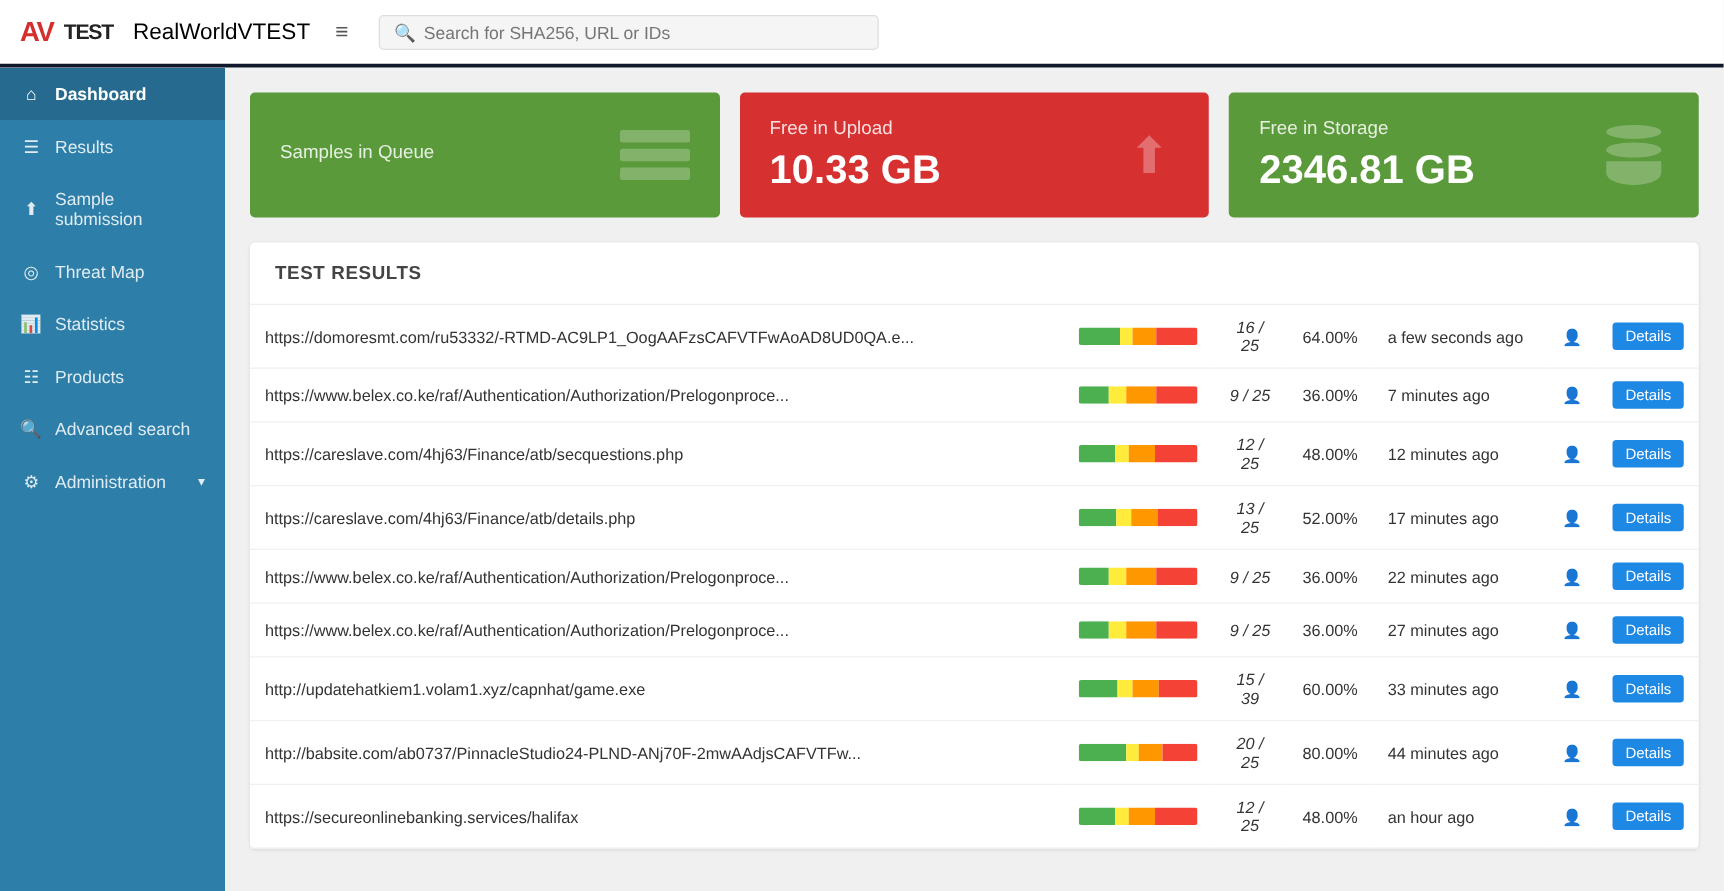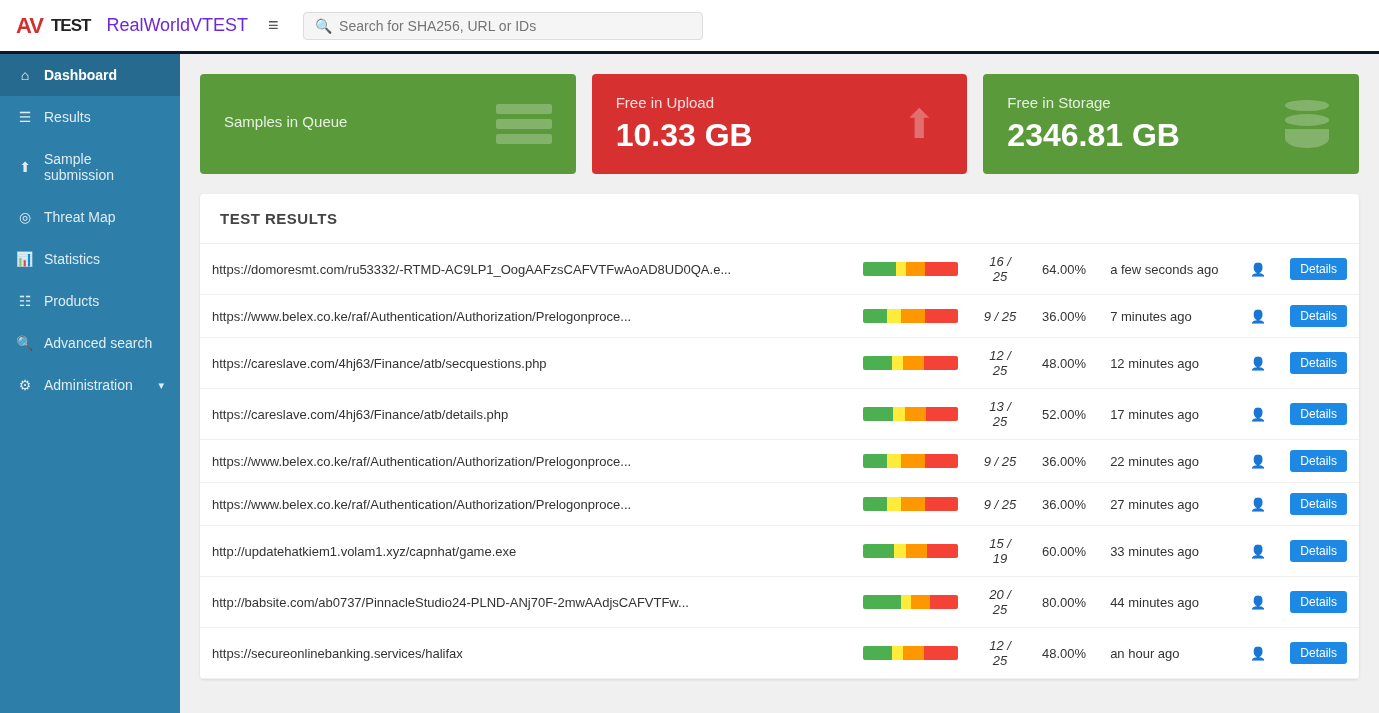--- a/index.html
+++ b/index.html
@@ -30,21 +30,21 @@
     }
     .logo-test {
       font-size: 17px;
       font-weight: 900;
       color: #222;
       letter-spacing: -1px;
     }
     .logo-title {
       font-size: 18px;
       font-weight: 500;
-      color: #6d28d9;
+      color: #000000;
       margin-left: 4px;
     }
     .header-menu-icon {
       font-size: 18px;
       color: #555;
       cursor: pointer;
       margin-left: 8px;
     }
     .header-search {
       display: flex;
@@ -421,21 +421,21 @@
             <tr>
     <td class="td-url" title="http://updatehatkiem1.volam1.xyz/capnhat/game.exe">http://updatehatkiem1.volam1.xyz/capnhat/game.exe</td>
     <td class="td-bar">
                 <div class="bar-container">
                   <div class="bar-green" style="width:33.0%"></div>
                   <div class="bar-yellow" style="width:12.0%"></div>
                   <div class="bar-orange" style="width:22.0%"></div>
                   <div class="bar-red" style="width:33.0%"></div>
                 </div>
               </td>
-    <td class="td-score">15 / 19</td>
+    <td class="td-score">15 / 39</td>
     <td class="td-pct">60.00%</td>
     <td class="td-time">33 minutes ago</td>
     <td class="td-user">👤</td>
     <td class="td-btn">
       <button class="details-btn">Details</button>
     </td>
   </tr>
             <tr>
     <td class="td-url" title="http://babsite.com/ab0737/PinnacleStudio24-PLND-ANj70F-2mwAAdjs​CAFVTFw...">http://babsite.com/ab0737/PinnacleStudio24-PLND-ANj70F-2mwAAdjs​CAFVTFw...</td>
     <td class="td-bar">

